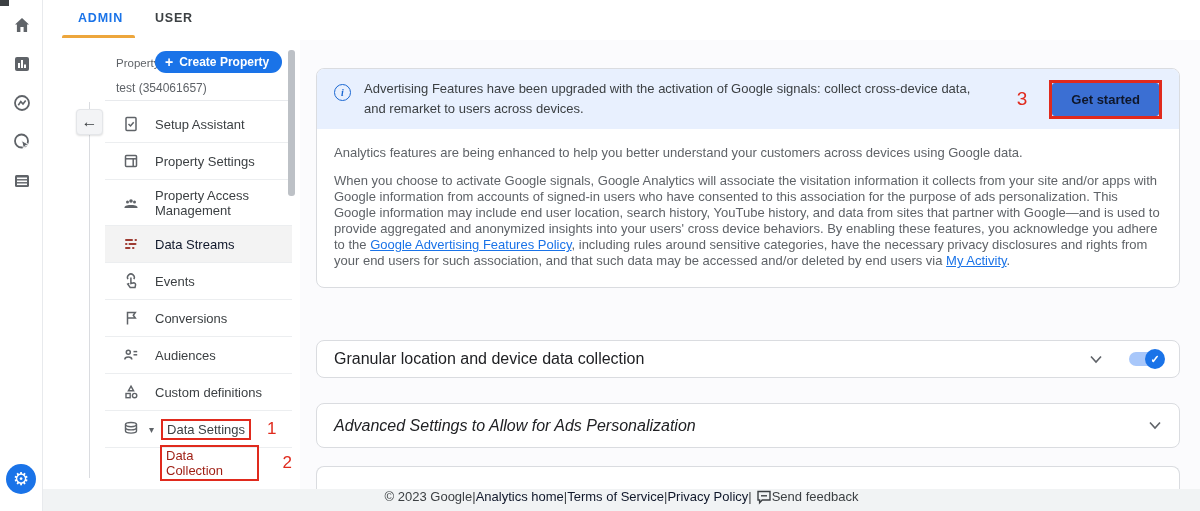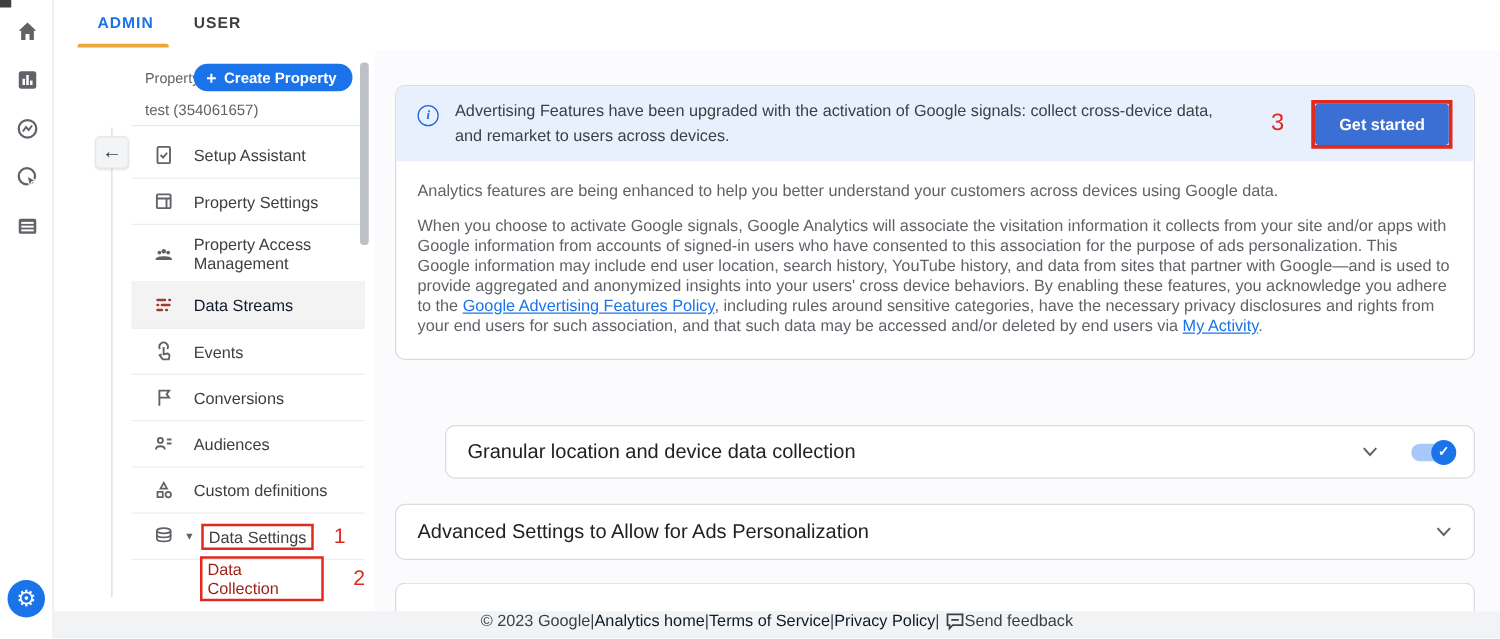--- a/index.html
+++ b/index.html
@@ -49,29 +49,29 @@
   .card-head { height:41px; display:flex; align-items:center; padding:0 17px; border-bottom:1px solid #e8eaed; }
   .card-title { font-size:16px; color:#202124; flex:1; }
   .chev { width:14px; height:9px; cursor:pointer; flex:none; }
 
   .banner { background:#e8f0fe; display:flex; align-items:center; padding:10px 17px; gap:13px; }
   .info-ic { width:17px; height:17px; border:1.6px solid #1967d2; border-radius:50%; color:#1967d2; font-size:10px; font-weight:bold; display:flex; align-items:center; justify-content:center; flex:none; align-self:flex-start; margin-top:5px; font-style:italic; font-family:"Liberation Serif", serif; }
   .banner-text { font-size:13px; color:#3c4043; line-height:20px; max-width:688px; }
   .banner-spacer { flex:1; }
   .banner .anno-num { margin:0 9px 0 0; font-size:19px; }
   .red-outline { border:3px solid #e02a1d; flex:none; }
-  .get-started { background:#3b6fd3; color:#ffffff; border:none; border-radius:3px; font-size:13px; font-weight:bold; padding:9px 19px; cursor:pointer; font-family:inherit; }
+  .get-started { background:#3b6fd3; color:#0f172a; border:none; border-radius:3px; font-size:13px; font-weight:bold; padding:9px 19px; cursor:pointer; font-family:inherit; }
 
   .card-body { padding:16px 17px 18px 17px; font-size:13px; color:#5f6368; line-height:16px; }
   .card-body p + p { margin-top:12px; }
   .body-link { color:#1a73e8; text-decoration:underline; cursor:pointer; }
 
   .card-row { display:flex; align-items:center; padding:0 17px; }
-  .card2 { top:300px; height:43px;margin-left:40px; }
-  .card3 { top:363px; height:45px; }
+  .card2 { top:300px; height:38px; }
+  .card3 { top:363px; height:45px;font-style:italic; }
   .card2 .chev, .card3 .chev { margin-left:12px; }
   .card2 .chev { margin-right:26px; }
   .card4 { top:426px; height:30px; border-bottom:none; border-radius:8px 8px 0 0; }
 
   
   .toggle { position:relative; width:33px; height:14px; background:#a8c7fa; border-radius:7px; cursor:pointer; flex:none; }
   .toggle .thumb { position:absolute; right:-3px; top:-3px; width:20px; height:20px; border-radius:50%; background:#1a73e8; color:#fff; font-size:11px; font-weight:bold; display:flex; align-items:center; justify-content:center; }
 
   
   .footer { position:absolute; left:43px; right:0; bottom:0; height:22px; background:#f1f3f4; z-index:15; display:flex; align-items:flex-start; justify-content:center; font-size:13px; color:#3c4043; }

